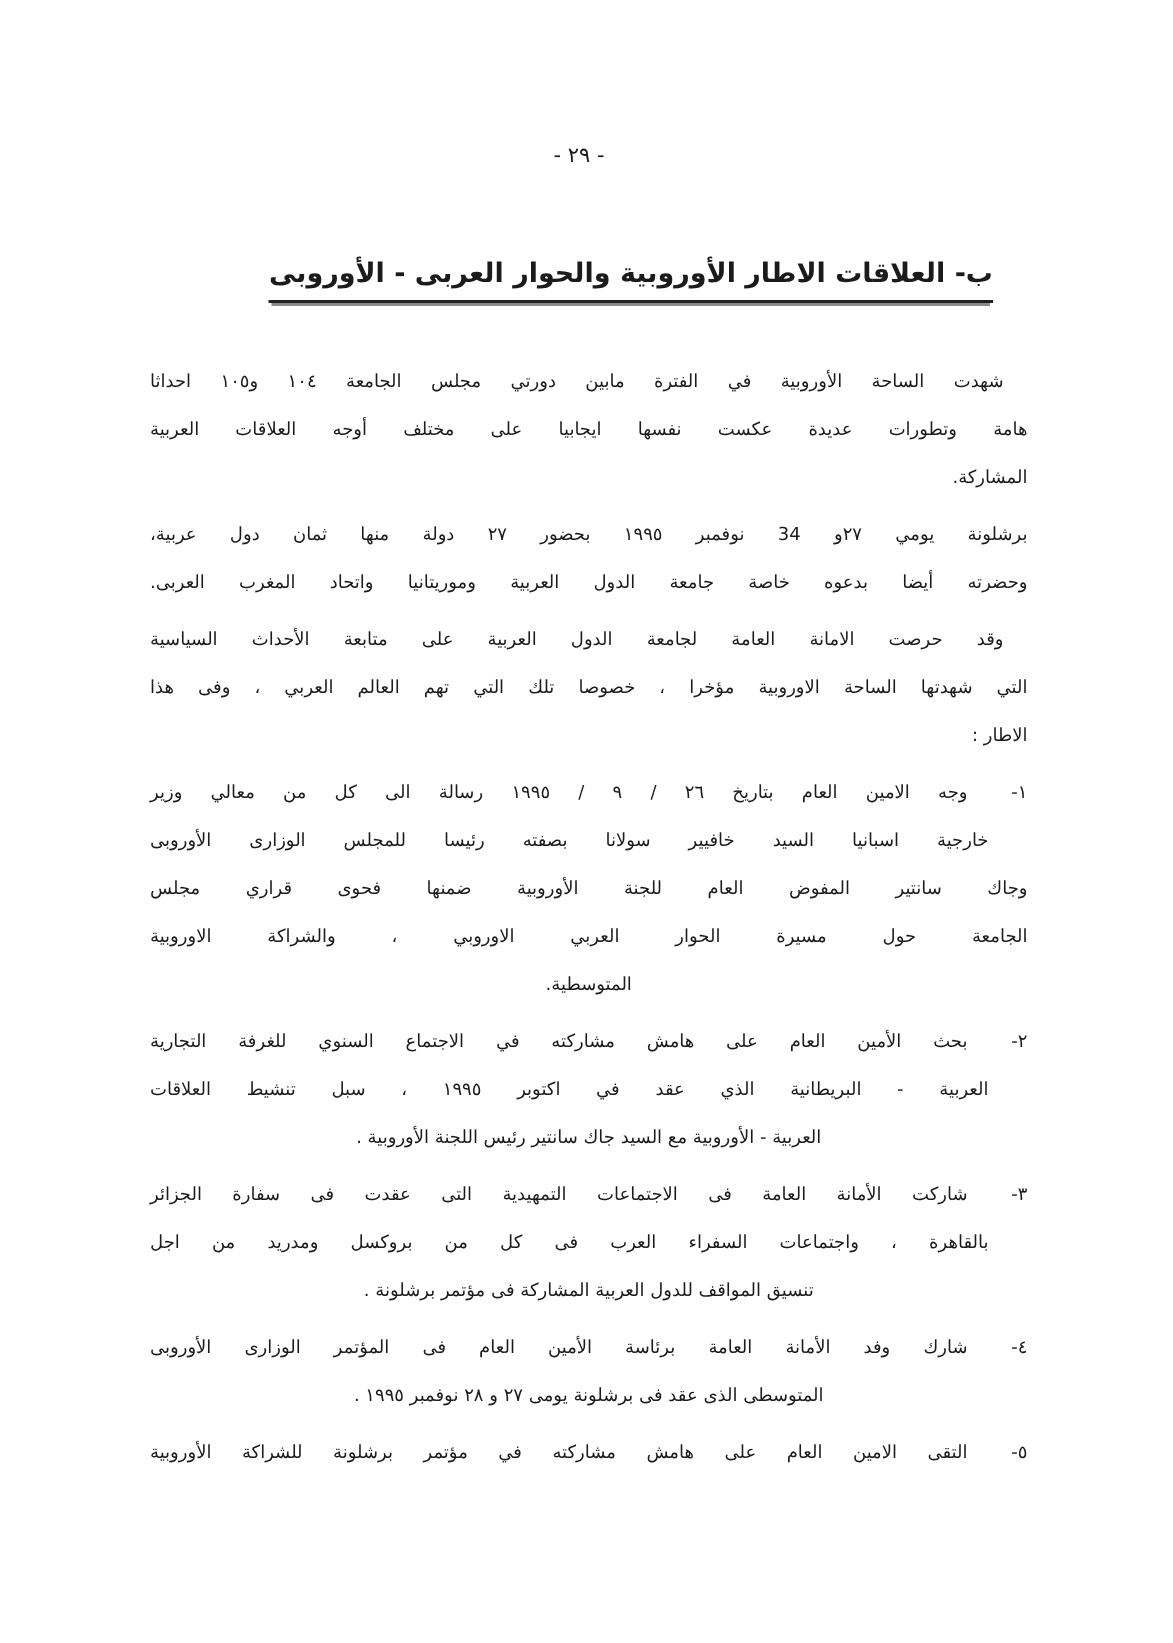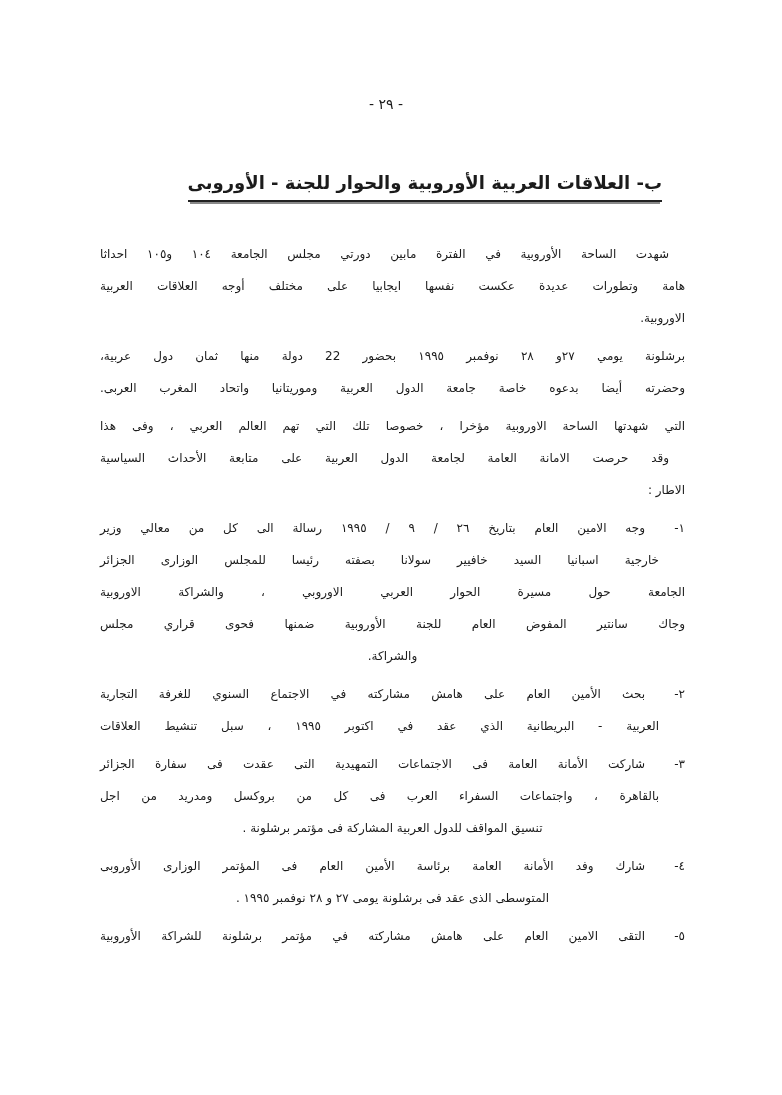--- a/index.html
+++ b/index.html
@@ -59,58 +59,59 @@
   .marker { flex: 0 0 40px; }
   .t { flex: 1 1 auto; text-align: justify; text-align-last: justify; }
 </style>
 </head>
 <body>
 
 <div class="page">
 
   <div class="page-number">- ٢٩ -</div>
 
-  <h1 class="heading">ب- العلاقات العربية الأوروبية والحوار للجنة - الأوروبى</h1>
+  <h1 class="heading">ب- العلاقات الاطار الأوروبية والحوار العربى - الأوروبى</h1>
 
   <div class="content">
 
     <div class="para">
       <span class="ln j fi">شهدت الساحة الأوروبية في الفترة مابين دورتي مجلس الجامعة ١٠٤ و١٠٥ احداثا</span>
       <span class="ln j">هامة وتطورات عديدة عكست نفسها ايجابيا على مختلف أوجه العلاقات العربية</span>
-      <span class="ln endline">الاوروبية.</span>
+      <span class="ln endline">المشاركة.</span>
     </div>
 
     <div class="para">
-      <span class="ln j">برشلونة يومي ٢٧و ٢٨ نوفمبر ١٩٩٥ بحضور 22 دولة منها ثمان دول عربية،</span>
+      <span class="ln j">برشلونة يومي ٢٧و 34 نوفمبر ١٩٩٥ بحضور ٢٧ دولة منها ثمان دول عربية،</span>
       <span class="ln j">وحضرته أيضا بدعوه خاصة جامعة الدول العربية وموريتانيا واتحاد المغرب العربى.</span>
     </div>
 
     <div class="para">
+      <span class="ln j fi">وقد حرصت الامانة العامة لجامعة الدول العربية على متابعة الأحداث السياسية</span>
       <span class="ln j">التي شهدتها الساحة الاوروبية مؤخرا ، خصوصا تلك التي تهم العالم العربي ، وفى هذا</span>
-      <span class="ln j fi">وقد حرصت الامانة العامة لجامعة الدول العربية على متابعة الأحداث السياسية</span>
       <span class="ln endline">الاطار :</span>
     </div>
 
     <div class="item">
       <div class="iline-first">
         <span class="marker">١-</span>
         <span class="t">وجه الامين العام بتاريخ ٢٦ / ٩ / ١٩٩٥ رسالة الى كل من معالي وزير</span>
       </div>
-      <span class="ln j cont">خارجية اسبانيا السيد خافيير سولانا بصفته رئيسا للمجلس الوزارى الجزائر</span>
+      <span class="ln j cont">خارجية اسبانيا السيد خافيير سولانا بصفته رئيسا للمجلس الوزارى الأوروبى</span>
+      <span class="ln j">وجاك سانتير المفوض العام للجنة الأوروبية ضمنها فحوى قراري مجلس</span>
       <span class="ln j">الجامعة حول مسيرة الحوار العربي الاوروبي ، والشراكة الاوروبية</span>
-      <span class="ln j">وجاك سانتير المفوض العام للجنة الأوروبية ضمنها فحوى قراري مجلس</span>
-      <span class="ln c">والشراكة.</span>
+      <span class="ln c">المتوسطية.</span>
     </div>
 
     <div class="item">
       <div class="iline-first">
         <span class="marker">٢-</span>
         <span class="t">بحث الأمين العام على هامش مشاركته في الاجتماع السنوي للغرفة التجارية</span>
       </div>
       <span class="ln j cont">العربية - البريطانية الذي عقد في اكتوبر ١٩٩٥ ، سبل تنشيط العلاقات</span>
+      <span class="ln c">العربية - الأوروبية مع السيد جاك سانتير رئيس اللجنة الأوروبية .</span>
     </div>
 
     <div class="item">
       <div class="iline-first">
         <span class="marker">٣-</span>
         <span class="t">شاركت الأمانة العامة فى الاجتماعات التمهيدية التى عقدت فى سفارة الجزائر</span>
       </div>
       <span class="ln j cont">بالقاهرة ، واجتماعات السفراء العرب فى كل من بروكسل ومدريد من اجل</span>
       <span class="ln c">تنسيق المواقف للدول العربية المشاركة فى مؤتمر برشلونة .</span>
     </div>

